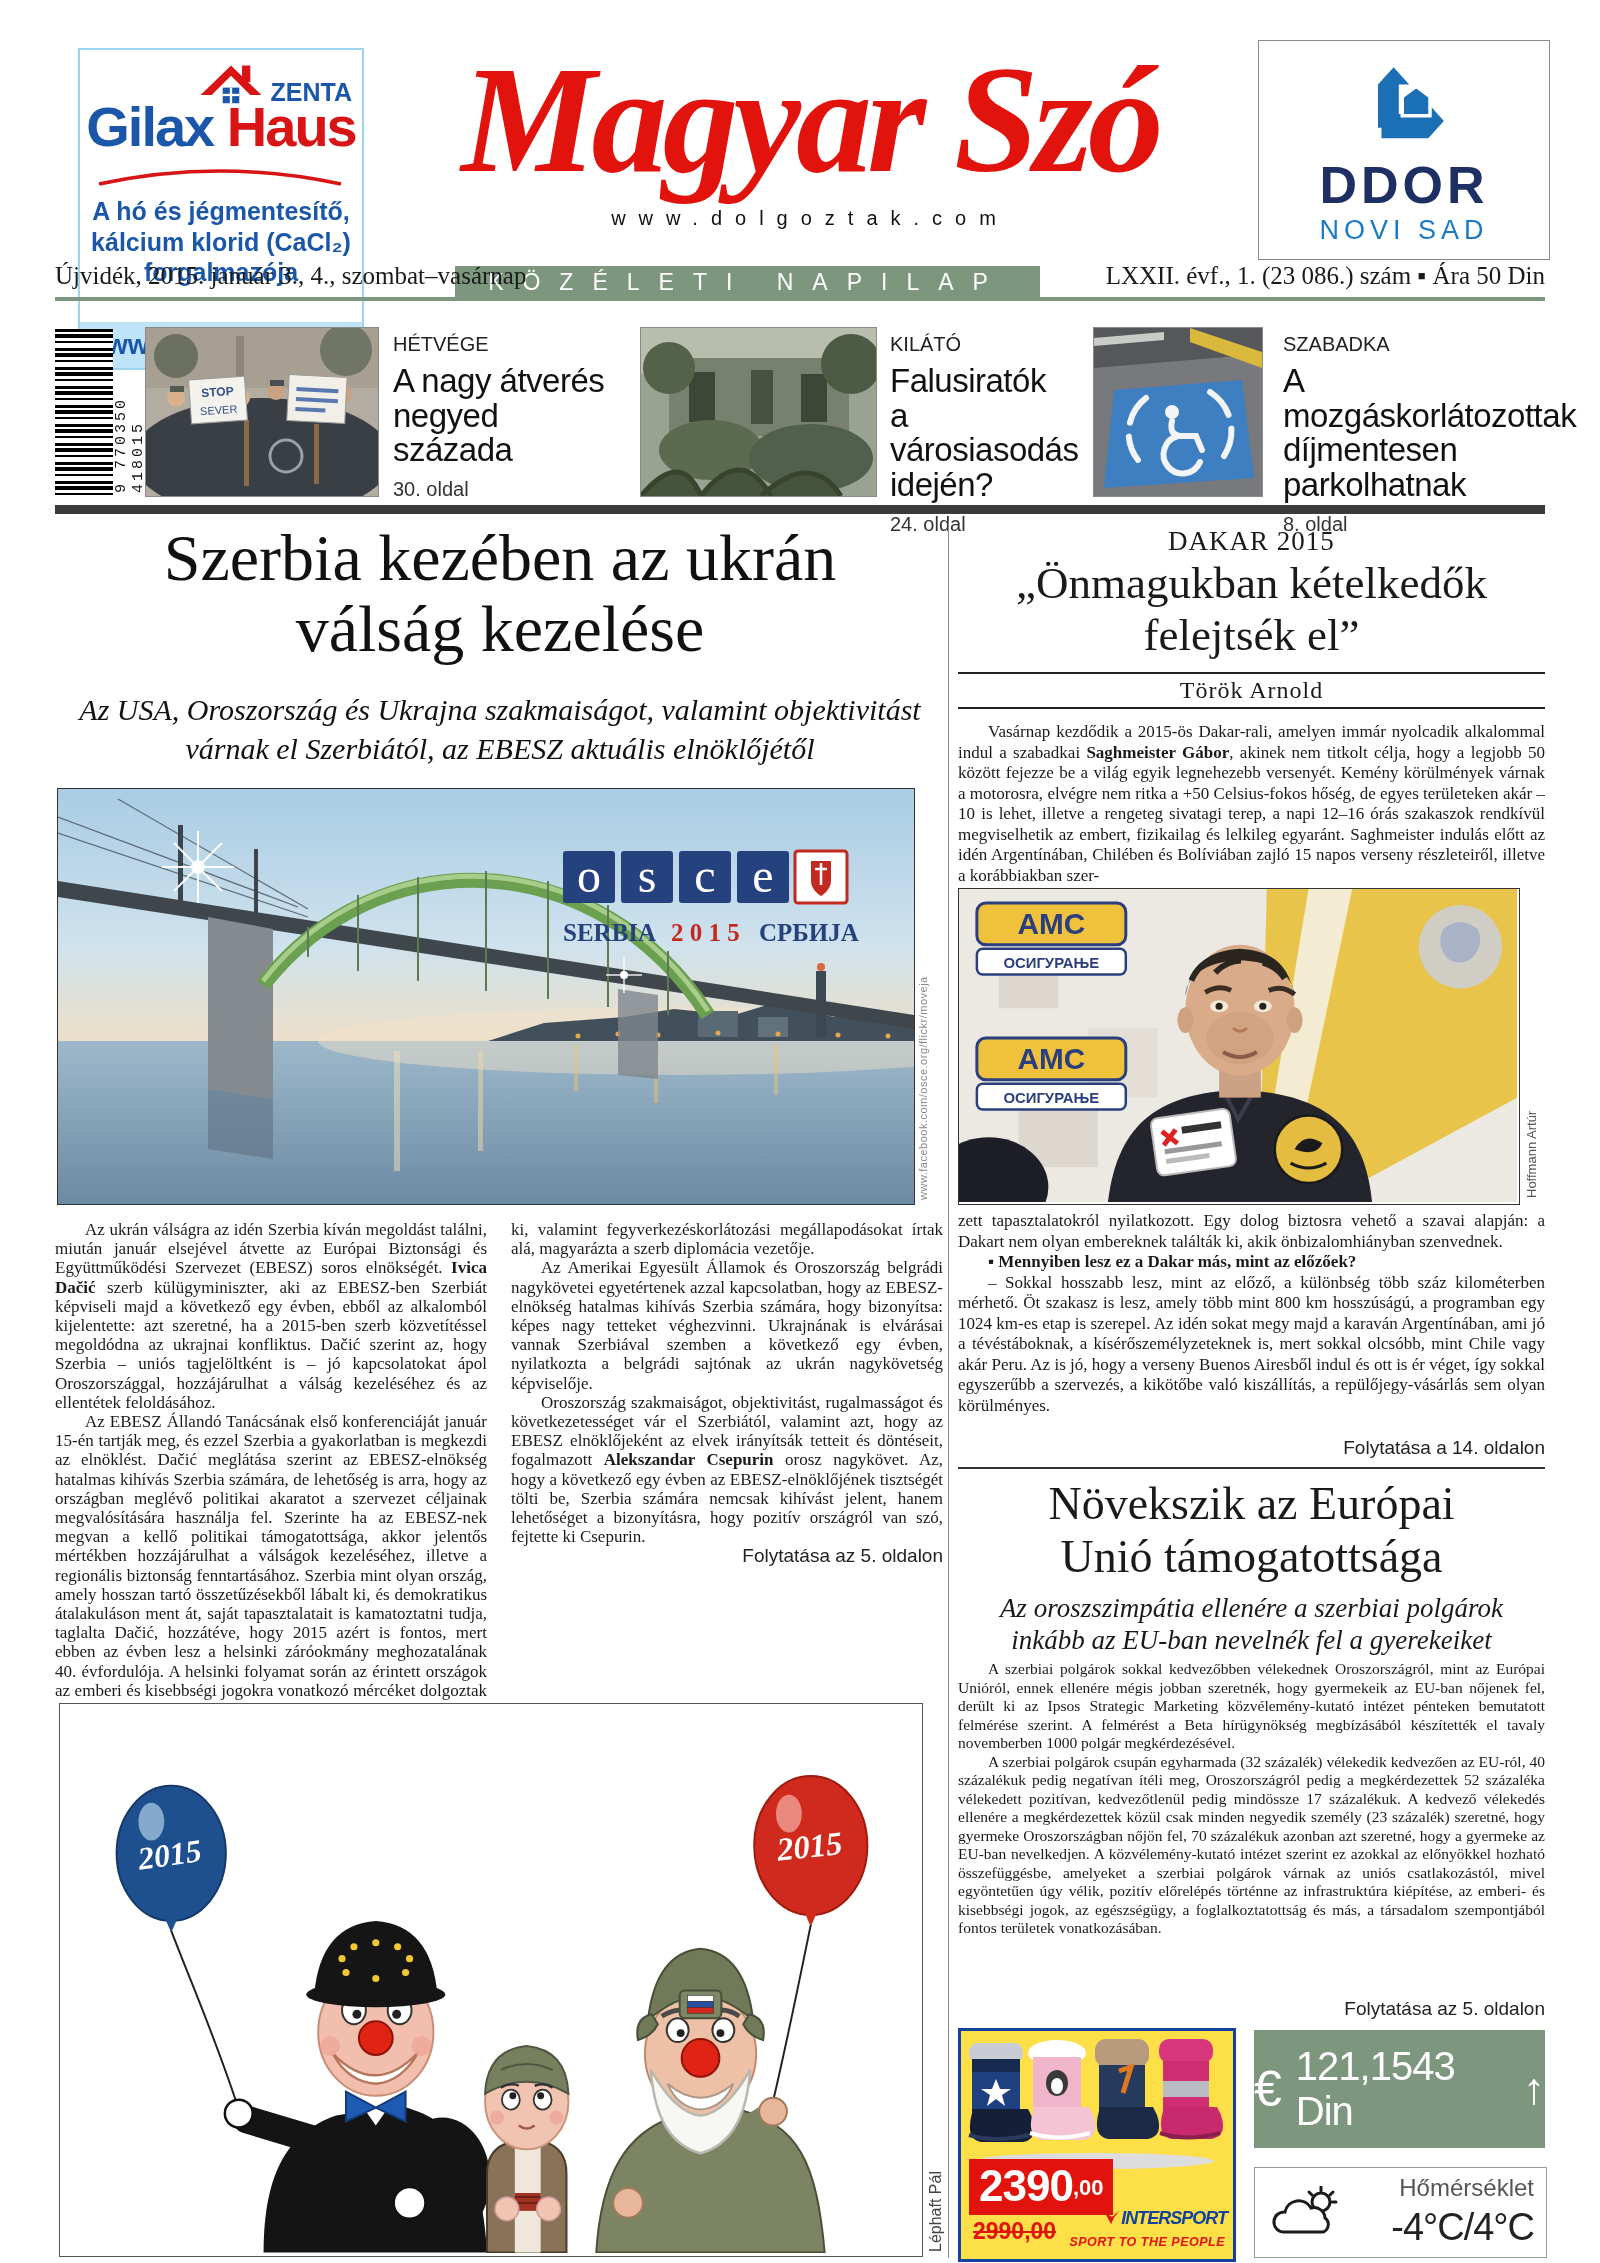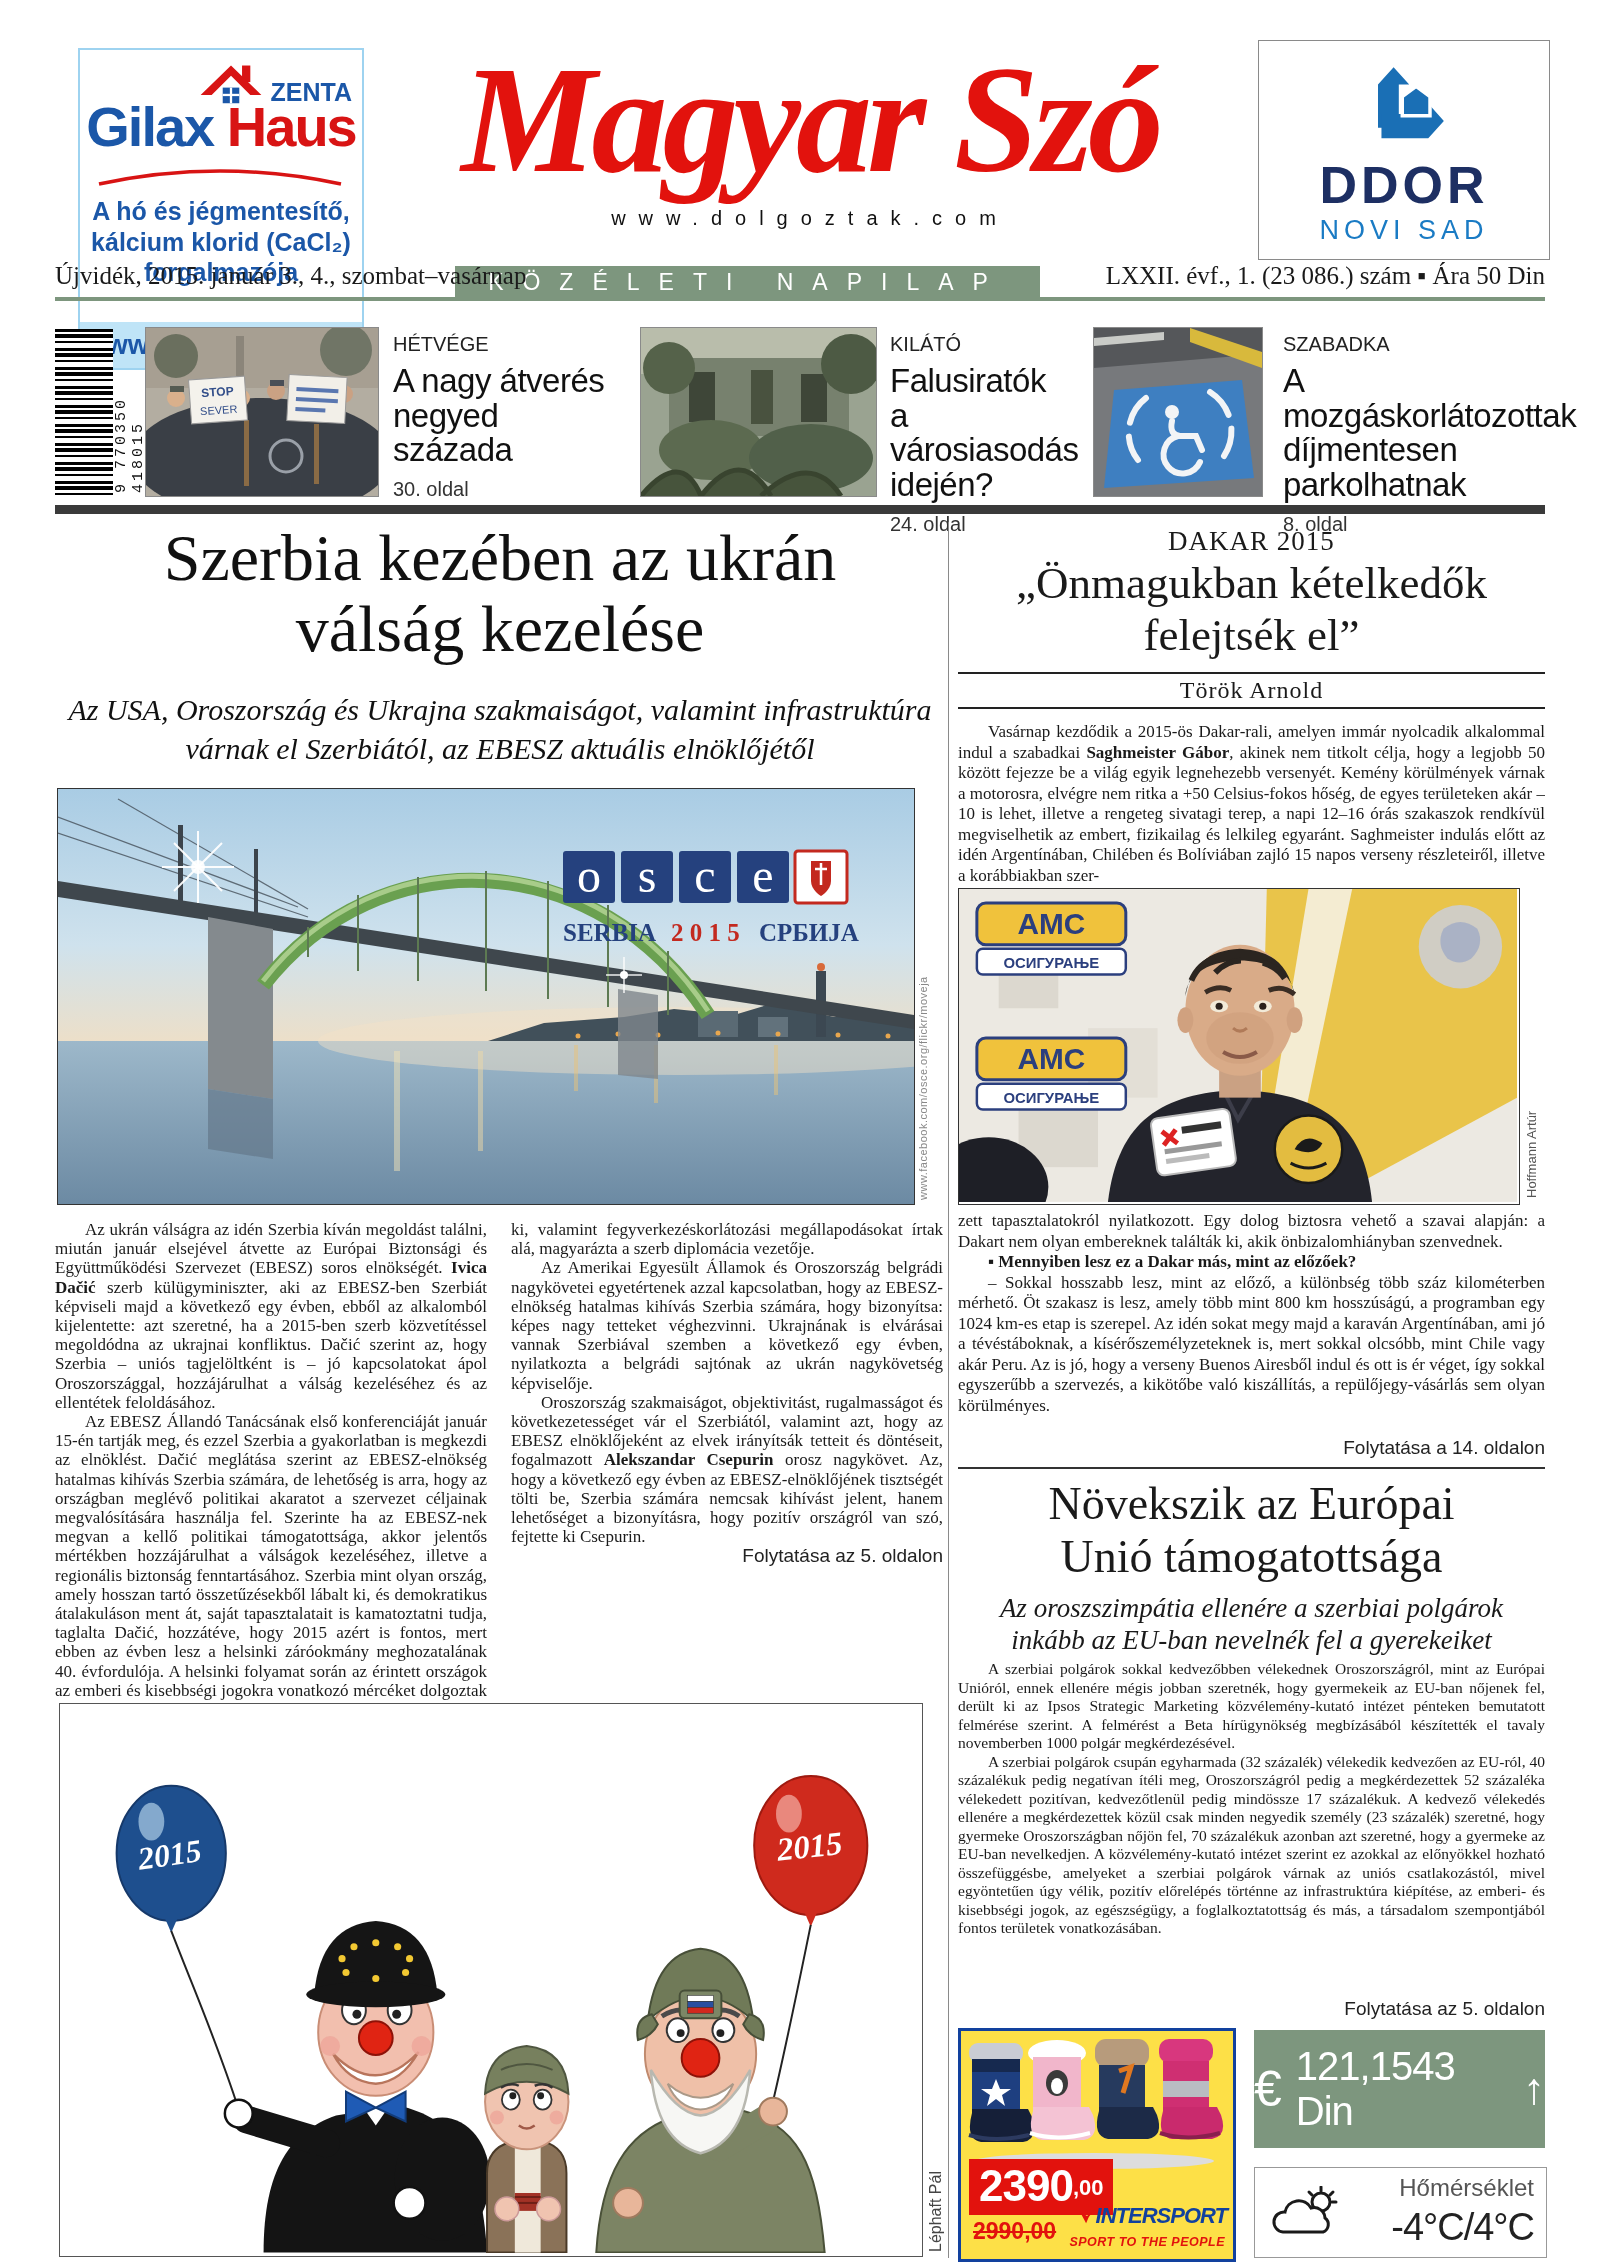--- a/index.html
+++ b/index.html
@@ -85,21 +85,21 @@
 
   
   .isport{left:0;top:1508px;width:272px;height:228px;border:3px solid #12419e;background:#fde047;}
   .isport-price{position:absolute;left:8px;bottom:44px;background:#e2120d;color:#fff;
      font-family:"Liberation Sans",sans-serif;font-weight:bold;padding:2px 10px 4px;}
   .isport-price .big{font-size:44px;letter-spacing:-1px;}
   .isport-price .dec{font-size:22px;vertical-align:super;}
   .isport-old{position:absolute;left:12px;bottom:14px;color:#e2120d;font-family:"Liberation Sans",sans-serif;
      font-weight:bold;font-size:23px;text-decoration:line-through;}
   .isport-logo{position:absolute;right:6px;bottom:30px;color:#12419e;font-family:"Liberation Sans",sans-serif;
-     font-weight:bold;font-style:italic;font-size:22px;letter-spacing:-1px;}
+     font-weight:bold;font-style:italic;font-size:18px;letter-spacing:-1px;}
   .isport-slogan{position:absolute;right:8px;bottom:10px;color:#e2120d;font-family:"Liberation Sans",sans-serif;
      font-weight:bold;font-style:italic;font-size:12.5px;letter-spacing:.5px;}
   .eurobox{left:296px;top:1510px;width:291px;height:118px;background:#7d967e;color:#fff;
      display:flex;align-items:center;justify-content:center;gap:14px;font-family:"Liberation Sans",sans-serif;}
   .eurobox .sym{font-size:50px;} .eurobox .val{font-size:40px;letter-spacing:-1px;} .eurobox .arr{font-size:44px;}
   .weatherbox{left:296px;top:1647px;width:291px;height:89px;border:1.5px solid #999;background:#fff;}
   .wlabel{position:absolute;right:12px;top:6px;font-family:"Liberation Sans",sans-serif;font-size:24px;color:#555;}
   .wval{position:absolute;right:12px;bottom:8px;font-family:"Liberation Sans",sans-serif;font-size:38px;color:#222;letter-spacing:-1px;}
   .wicon{position:absolute;left:14px;top:18px;}
   b{font-weight:bold;}
@@ -247,21 +247,21 @@
 
   <div class="abs darkbar"></div>
   <div class="abs vrule"></div>
 
   <div class="abs leftarea">
     <div class="abs mainhead">
       <div>Szerbia kezében az ukrán</div>
       <div>válság kezelése</div>
     </div>
     <div class="abs mainsub">
-      <div>Az USA, Oroszország és Ukrajna szakmaiságot, valamint infrastruktúra</div>
+      <div>Az USA, Oroszország és Ukrajna szakmaiságot, valamint objektivitást</div>
       <div>várnak el Szerbiától, az EBESZ aktuális elnöklőjétől</div>
     </div>
 
     <div class="abs bridgephoto">
       <svg width="856" height="415" viewBox="0 0 856 415">
         <defs>
           <linearGradient id="sky" x1="0" y1="0" x2="0" y2="1">
             <stop offset="0" stop-color="#a9cce4"></stop>
               <stop offset=".62" stop-color="#cfe2ed"></stop>
               <stop offset="1" stop-color="#ecdfc9"></stop>

